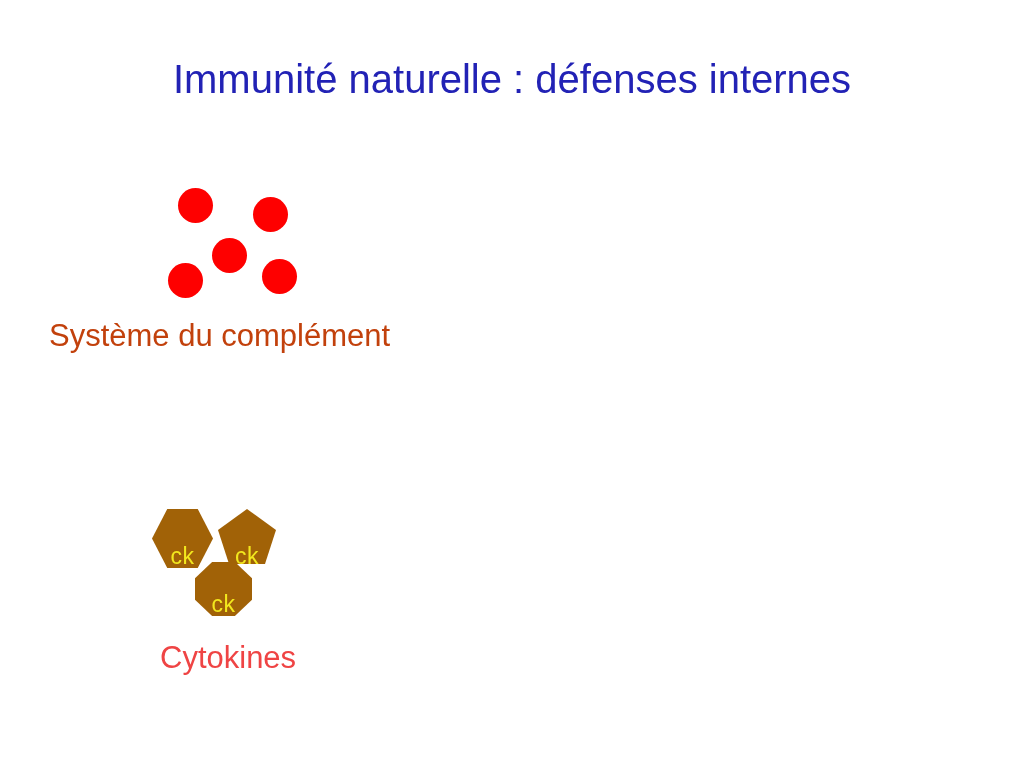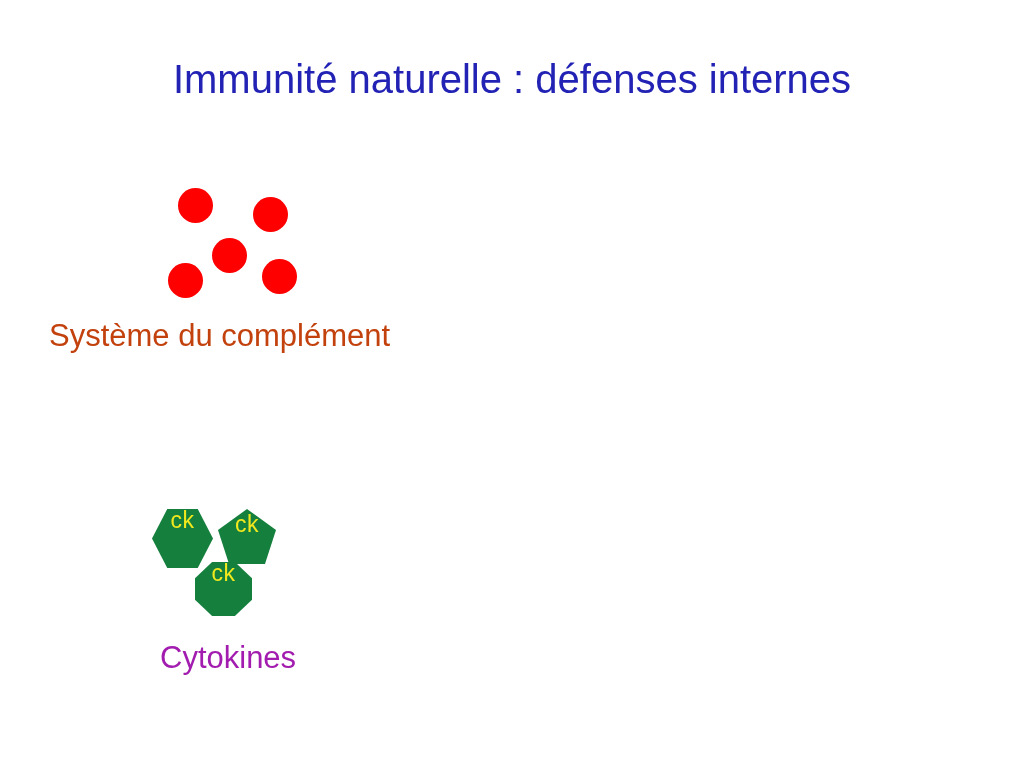--- a/index.html
+++ b/index.html
@@ -76,24 +76,24 @@
   #cytokine-group {
     position: absolute;
     left: 0;
     top: 0;
     width: 1024px;
     height: 768px;
     pointer-events: none;
   }
   .cyto-shape {
     position: absolute;
-    background: #15803d;
+    background: #a16207;
     pointer-events: auto;
     display: flex;
-    align-items: flex-start;
+    align-items: flex-end;
     justify-content: center;
   }
   .cyto-label {
     color: #f2e81e;
     font-family: "Liberation Sans", sans-serif;
     font-size: 23px;
     line-height: 23px;
     letter-spacing: 0.5px;
     user-select: none;
   }
@@ -121,21 +121,21 @@
     top: 562px;
     width: 57px;
     height: 54px;
     clip-path: polygon(30% 0%, 70% 0%, 100% 30%, 100% 70%, 70% 100%, 30% 100%, 0% 70%, 0% 30%);
   }
 
   #cytokine-label {
     position: absolute;
     left: 160px;
     top: 640px;
-    color: #a21caf;
+    color: #ef4444;
     font-family: "Liberation Sans", sans-serif;
     font-size: 31px;
     line-height: 36px;
     white-space: nowrap;
   }
 </style>
 </head>
 <body>
 
 <div id="slide">

